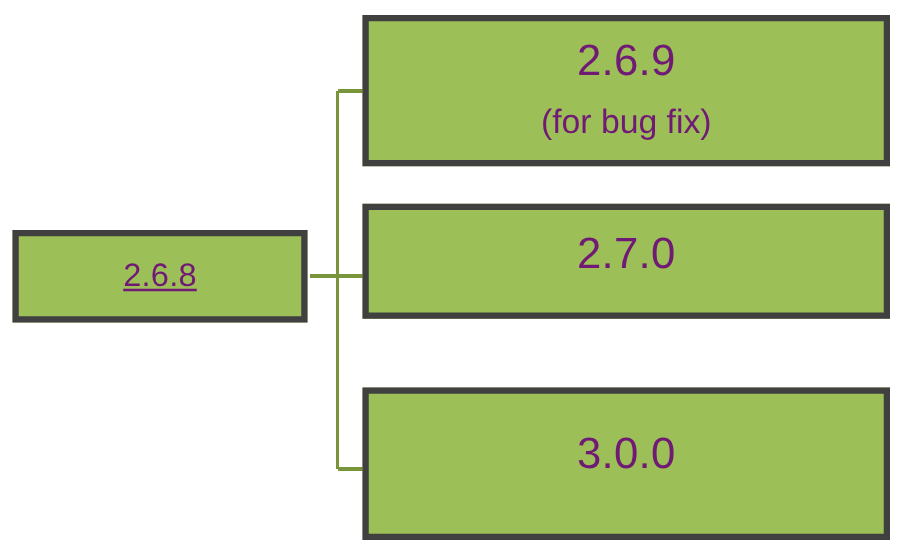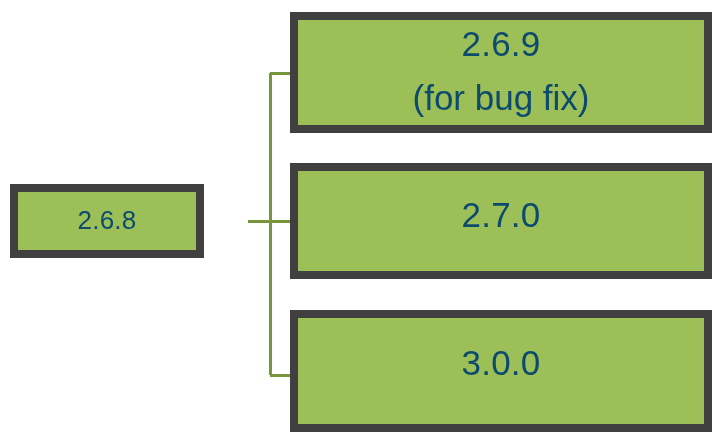--- a/index.html
+++ b/index.html
@@ -28,72 +28,73 @@
     width: 722px;
     height: 441px;
     pointer-events: none;
   }
 
   
   .node {
     position: absolute;
     box-sizing: border-box;
     background: #9cbf57;
-    border: 8px solid #404040;
-    color: #0c4a6e;
+    border: 5px solid #404040;
+    color: #701a75;
     display: flex;
     flex-direction: column;
     align-items: center;
     justify-content: center;
     text-align: center;
     line-height: 1.12;
   }
 
   .node .version {
     display: block;
     font-size: 35px;
     font-weight: 400;
     letter-spacing: 0.2px;
     white-space: nowrap;
   }
 
   .node .caption {
     display: block;
-    font-size: 35px;
+    font-size: 27px;
     font-weight: 400;
     white-space: nowrap;
   }
 
   
   #node-root {
     left: 10px;
     top: 184px;
-    width: 194px;
+    width: 236px;
     height: 74px;
     justify-content: center;
+    text-decoration: underline;
   }
   #node-root .version {
     font-size: 26px;
   }
 
   
   #node-child-0 {
     left: 290px;
     top: 12px;
     width: 422px;
     height: 121px;
     padding-bottom: 4px;
   }
   #node-child-0 .version { margin-bottom: 14px; }
 
   #node-child-1 {
     left: 290px;
     top: 163px;
     width: 422px;
-    height: 116px;
+    height: 92px;
     padding-bottom: 2px;
   }
   #node-child-1 .version { margin-bottom: 10px; }
 
   #node-child-2 {
     left: 290px;
     top: 310px;
     width: 422px;
     height: 122px;
     padding-bottom: 4px;

